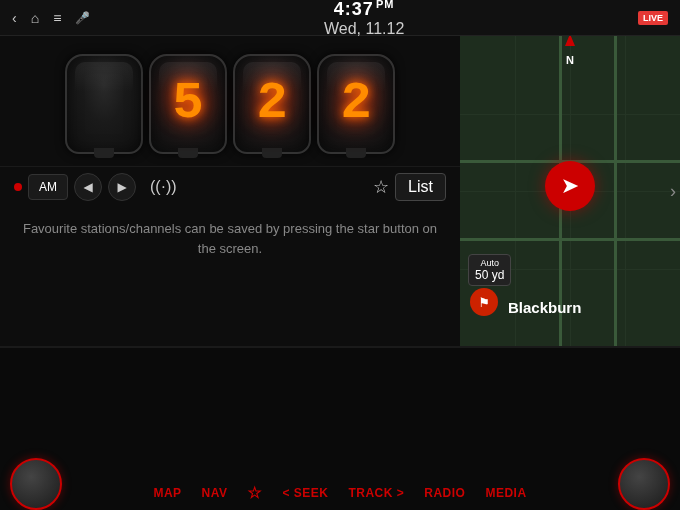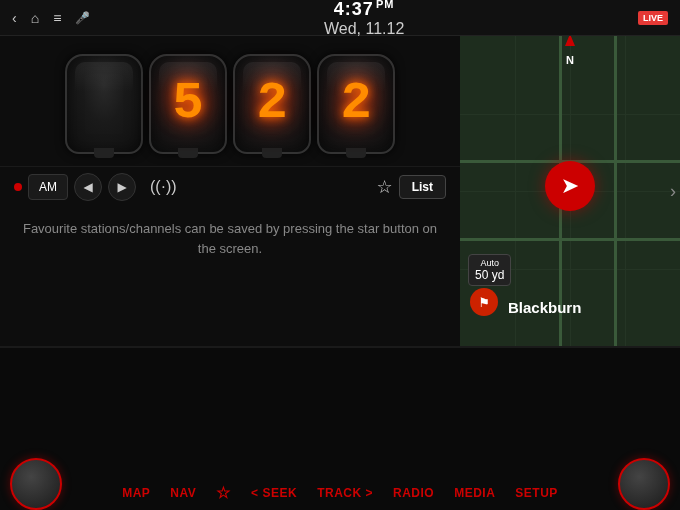--- a/index.html
+++ b/index.html
@@ -182,23 +182,22 @@
       color: #ccc;
       font-size: 18px;
       cursor: pointer;
     }
     .list-btn {
       background: #1a1a1a;
       border: 1px solid #444;
       color: white;
       padding: 4px 12px;
       border-radius: 4px;
-      font-size: 12px;
+      font-size: 16px;
       cursor: pointer;
-      font-weight: bold;
     }
 
     
     #radio-info {
       padding: 12px 20px;
       text-align: center;
       color: #888;
       font-size: 13px;
       line-height: 1.5;
       flex: 1;
@@ -520,19 +519,16 @@
       </div>
       <div class="bottom-nav-item">
         <span>TRACK &gt;</span>
       </div>
       <div class="bottom-nav-item">
         <span>RADIO</span>
       </div>
       <div class="bottom-nav-item">
         <span>MEDIA</span>
       </div>
-      <div class="bottom-nav-item">
-        <span>SETUP</span>
-      </div>
     </nav>
     <div class="knob-right"></div>
   </div>
 </div>
 
 </body></html>

